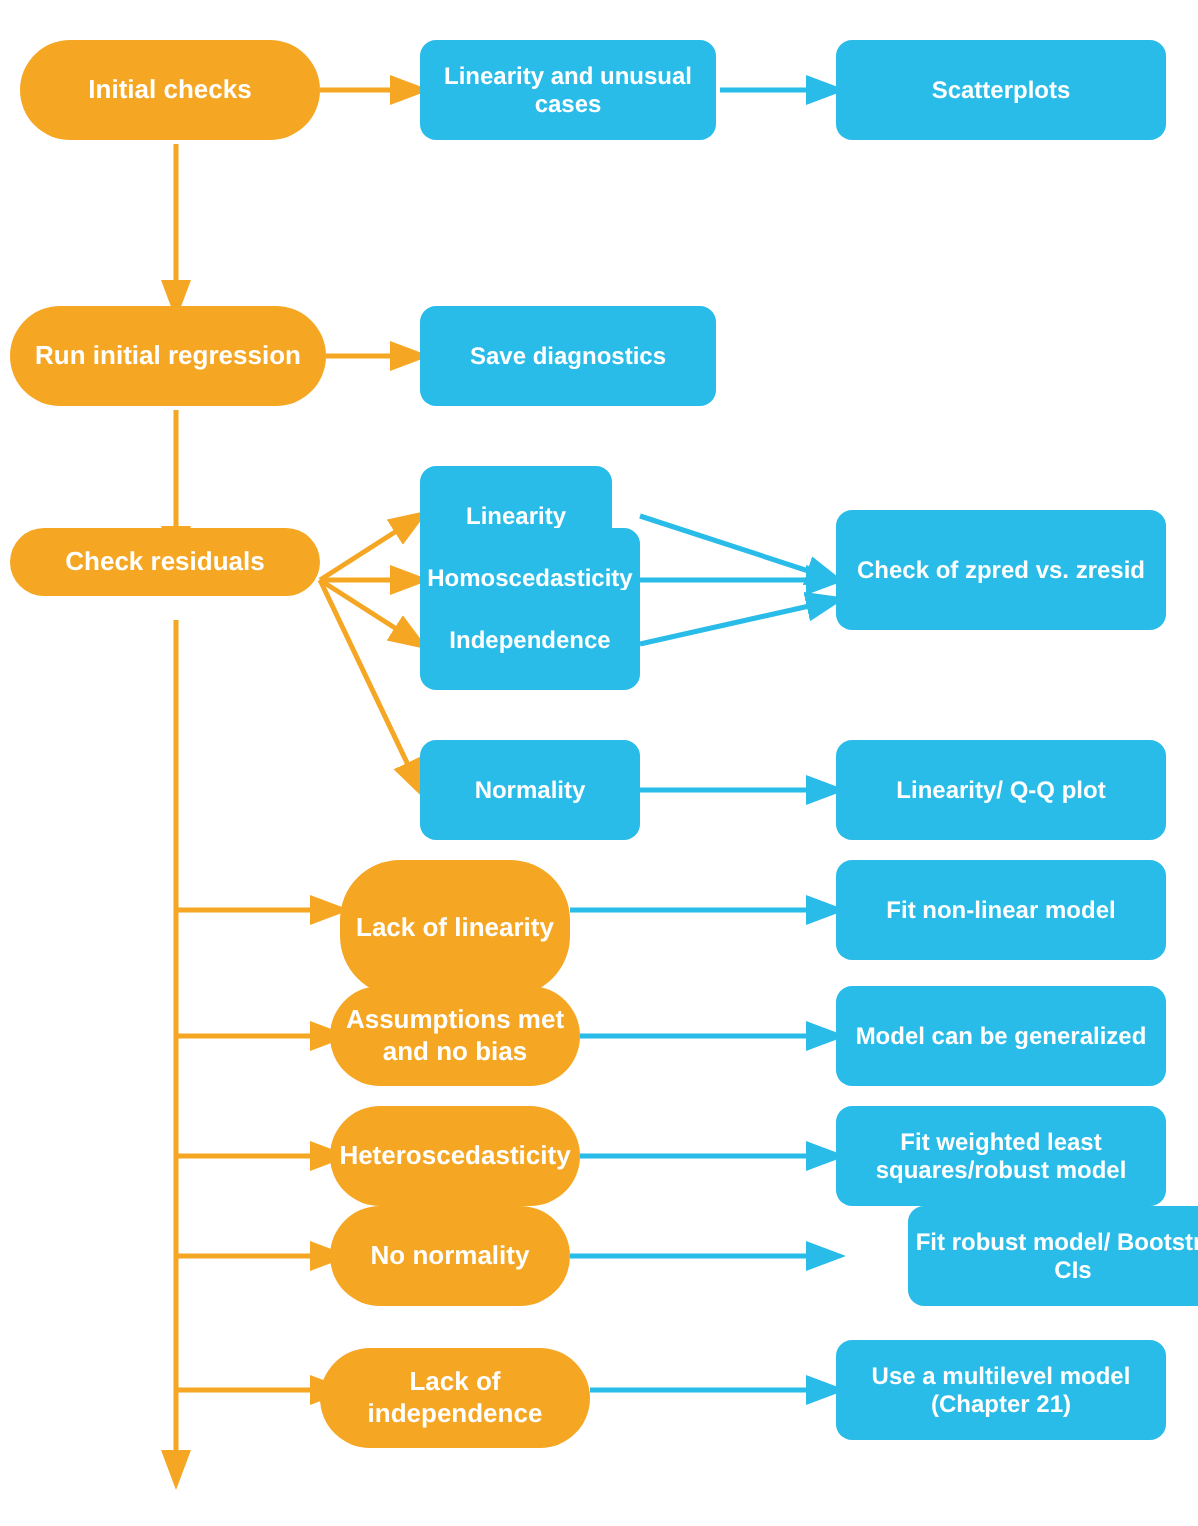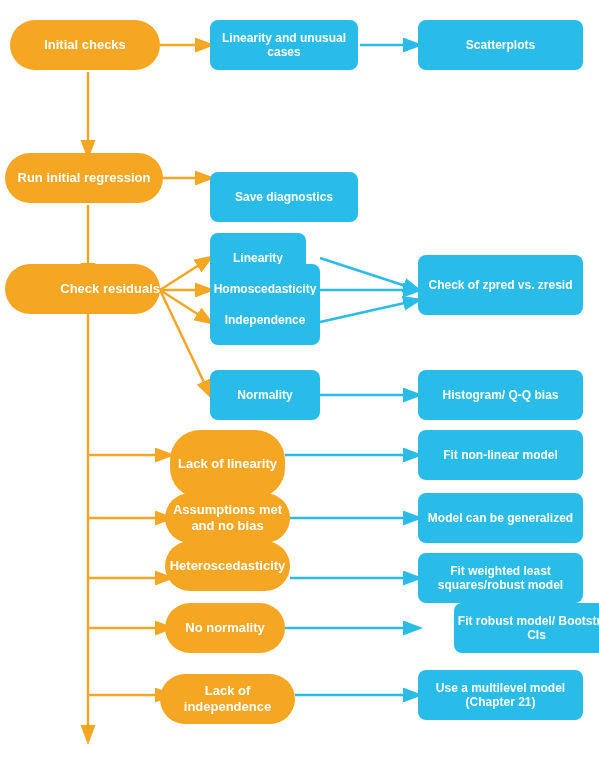--- a/index.html
+++ b/index.html
@@ -142,25 +142,25 @@
   </div>
 
   <div class="node blue-rect" style="left:418px; top:20px; width:165px; height:50px;">
     <span>Scatterplots</span>
   </div>
 
   <div class="node orange-pill" style="left:5px; top:153px; width:158px; height:50px;">
     <span>Run initial regression</span>
   </div>
 
-  <div class="node blue-rect" style="left:210px; top:153px; width:148px; height:50px;margin-top:19px;">
+  <div class="node blue-rect" style="left:210px; top:153px; width:148px; height:50px;">
     <span>Save diagnostics</span>
   </div>
 
-  <div class="node orange-pill" style="left:5px; top:264px; width:155px; height:50px;justify-content:flex-end;">
+  <div class="node orange-pill" style="left:5px; top:264px; width:155px; height:34px;">
     <span>Check residuals</span>
   </div>
 
   <div class="node blue-rect" style="left:210px; top:233px; width:96px; height:50px;">
     <span>Linearity</span>
   </div>
 
   <div class="node blue-rect" style="left:210px; top:264px; width:110px; height:50px;">
     <span>Homoscedasticity</span>
   </div>
@@ -171,40 +171,40 @@
 
   <div class="node blue-rect" style="left:418px; top:255px; width:165px; height:60px;">
     <span>Check of zpred vs. zresid</span>
   </div>
 
   <div class="node blue-rect" style="left:210px; top:370px; width:110px; height:50px;text-align:center;">
     <span>Normality</span>
   </div>
 
   <div class="node blue-rect" style="left:418px; top:370px; width:165px; height:50px;">
-    <span>Histogram/ Q-Q bias</span>
+    <span>Linearity/ Q-Q plot</span>
   </div>
 
   <div class="node orange-pill" style="left:170px; top:430px; width:115px; height:68px;">
     <span>Lack of linearity</span>
   </div>
 
   <div class="node blue-rect" style="left:418px; top:430px; width:165px; height:50px;">
     <span>Fit non-linear model</span>
   </div>
 
   <div class="node orange-pill" style="left:165px; top:493px; width:125px; height:50px;">
     <span>Assumptions met and no bias</span>
   </div>
 
   <div class="node blue-rect" style="left:418px; top:493px; width:165px; height:50px;">
     <span>Model can be generalized</span>
   </div>
 
-  <div class="node orange-pill" style="left:165px; top:541px; width:125px; height:50px;">
+  <div class="node orange-pill" style="left:165px; top:553px; width:125px; height:50px;">
     <span>Heteroscedasticity</span>
   </div>
 
   <div class="node blue-rect" style="left:418px; top:553px; width:165px; height:50px;justify-content:flex-end;">
     <span>Fit weighted least squares/robust model</span>
   </div>
 
   <div class="node orange-pill" style="left:165px; top:603px; width:120px; height:50px;">
     <span>No normality</span>
   </div>

